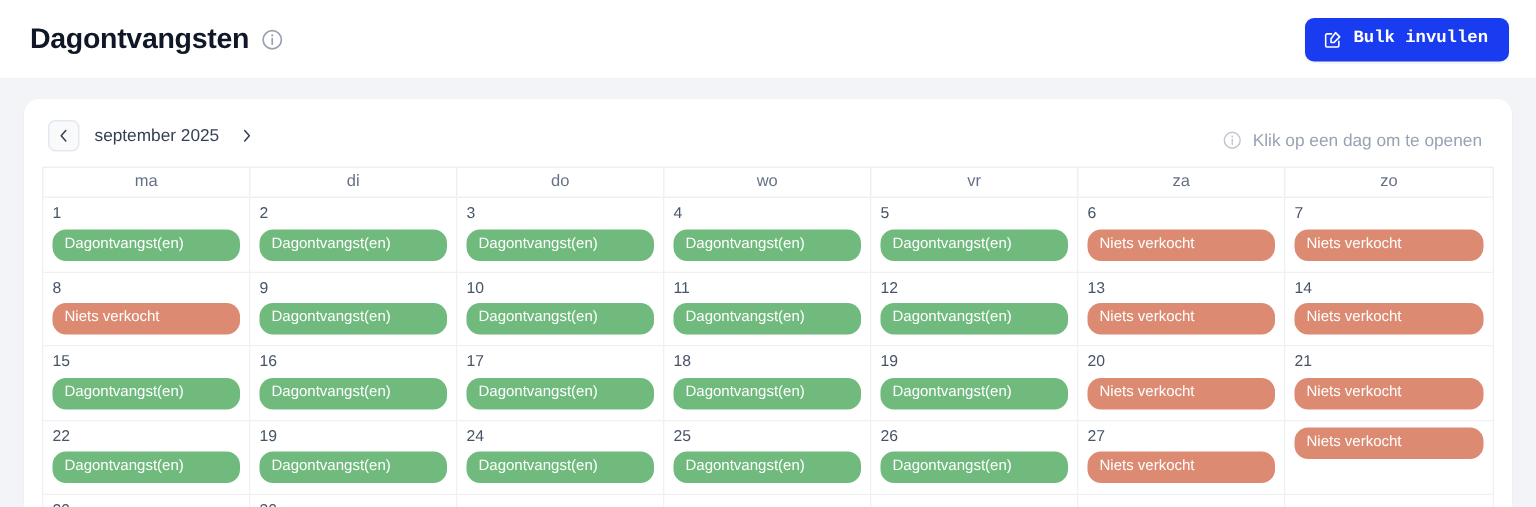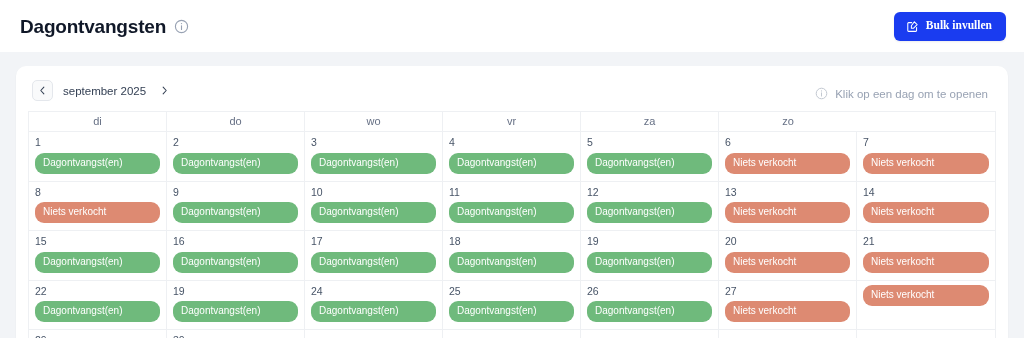--- a/index.html
+++ b/index.html
@@ -52,21 +52,21 @@
     display: inline-flex;
     align-items: center;
     gap: 7px;
     background: #1a3cf0;
     color: #ffffff;
     border: none;
     border-radius: 6px;
     padding: 8px 14px 8px 12px;
     font-size: 11.5px;
     font-weight: bold;
-    font-family: Liberation Serif, serif;
+    font-family: Liberation Mono, monospace;
     cursor: pointer;
     line-height: 1;
     box-shadow: 0 1px 2px rgba(16,24,40,0.08);
   }
   .bulk-button .edit-icon {
     width: 13px;
     height: 13px;
     display: inline-flex;
   }
   .bulk-button .edit-icon svg { display: block; }
@@ -238,20 +238,21 @@
           <circle cx="8" cy="8" r="6.5"></circle>
           <line x1="8" y1="7.2" x2="8" y2="11.2" stroke-linecap="round"></line>
           <circle cx="8" cy="4.9" r="0.75" fill="currentColor" stroke="none"></circle>
         </svg>
       </span>
       <span>Klik op een dag om te openen</span>
     </div>
   </div>
 
   <div class="weekdays" id="weekday-row">
+      <div class="weekday">ma</div>
       <div class="weekday">di</div>
       <div class="weekday">do</div>
       <div class="weekday">wo</div>
       <div class="weekday">vr</div>
       <div class="weekday">za</div>
       <div class="weekday">zo</div>
     </div>
   <div class="weeks" id="weeks-container">
       <div class="week-row">
         <div class="day-cell">

